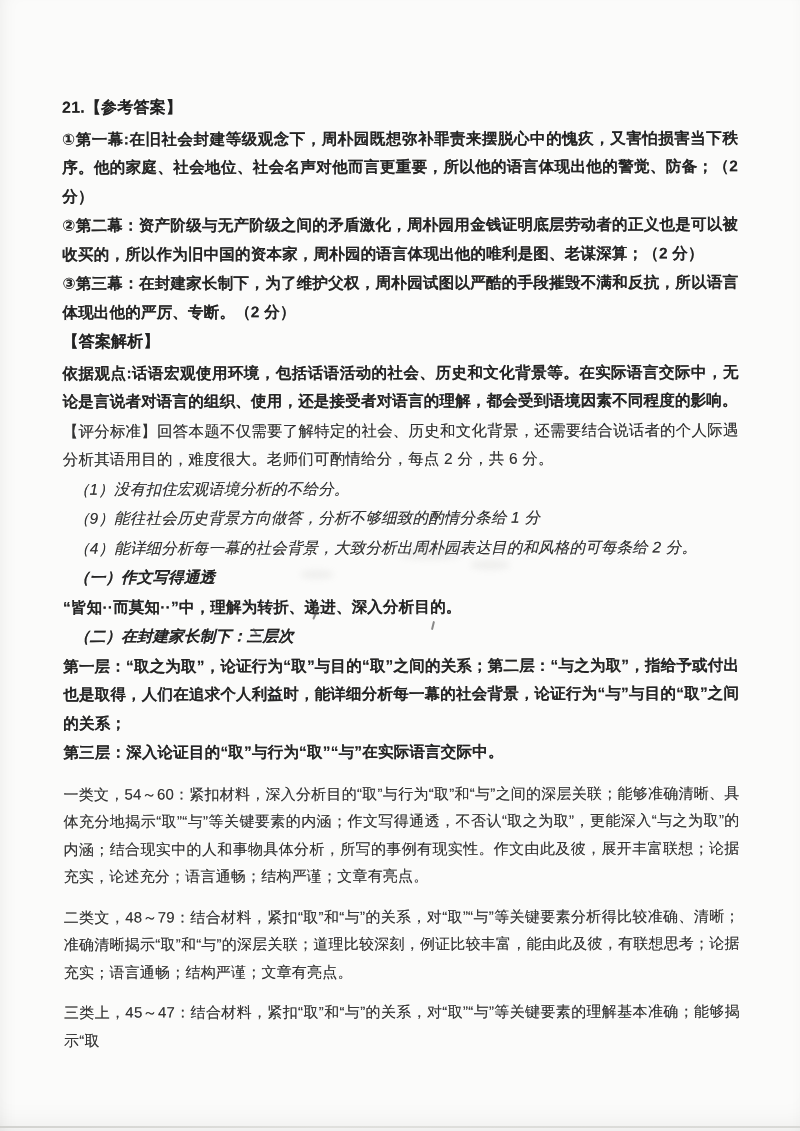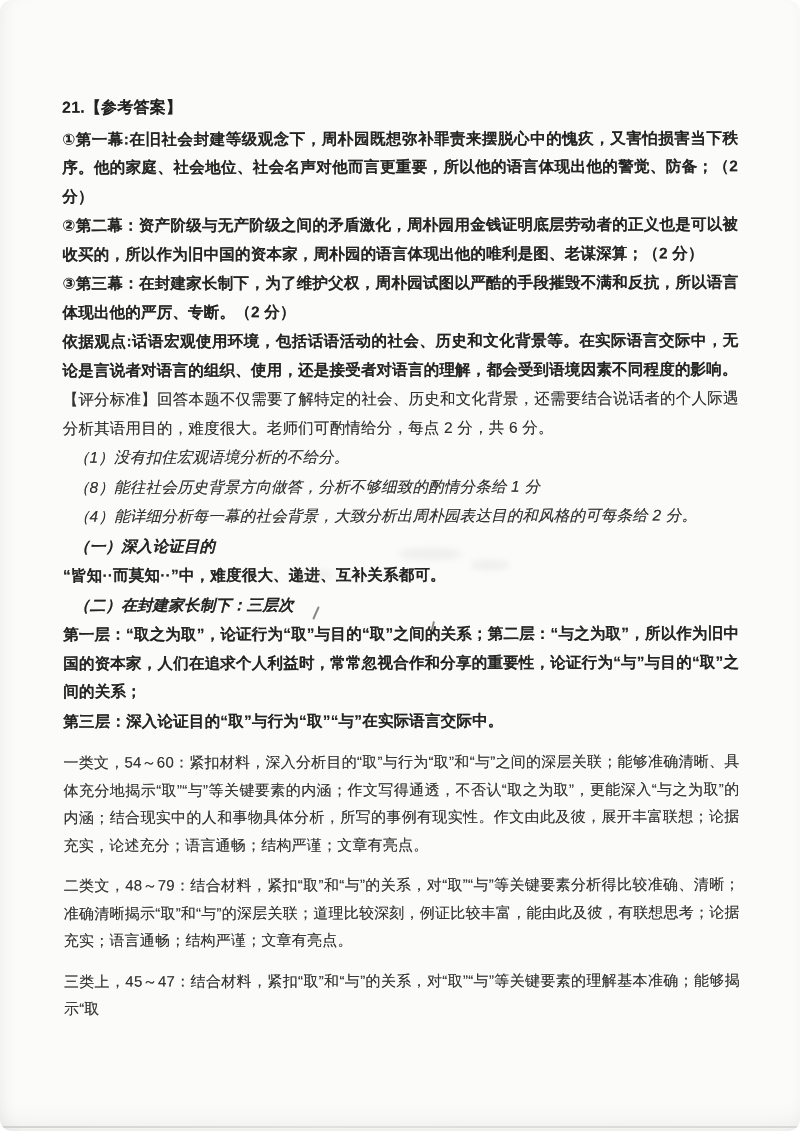--- a/index.html
+++ b/index.html
@@ -12,21 +12,20 @@
     position: relative;
     width: 800px; height: 1131px;
     background:
       linear-gradient(180deg, #fdfdfc 0%, #fbfbfa 60%, #f4f4f1 97%, #ececé8 100%),
       #fbfbfa;
     background-color: #fbfbfa;
     box-shadow: inset 14px 0 22px -18px rgba(0,0,0,0.10),
                 inset -10px 0 18px -16px rgba(0,0,0,0.06),
                 inset 0 -26px 30px -24px rgba(0,0,0,0.08);
     overflow: hidden;
-    border-radius: 12px;
   }
   .content {
     position: absolute;
     left: 63px; top: 93px; width: 676px;
     transform: rotate(-0.12deg);
     color: #262626;
   }
   .content p {
     margin: 0 0 1px 0;
     font-size: 15.5px;
@@ -76,29 +75,30 @@
 </head>
 <body>
 
 <div class="page">
 
   <div class="content">
     <p class="h">21.【参考答案】</p>
     <p class="b">①第一幕:在旧社会封建等级观念下，周朴园既想弥补罪责来摆脱心中的愧疚，又害怕损害当下秩序。他的家庭、社会地位、社会名声对他而言更重要，所以他的语言体现出他的警觉、防备；（2 分）</p>
     <p class="b">②第二幕：资产阶级与无产阶级之间的矛盾激化，周朴园用金钱证明底层劳动者的正义也是可以被收买的，所以作为旧中国的资本家，周朴园的语言体现出他的唯利是图、老谋深算；（2 分）</p>
     <p class="b">③第三幕：在封建家长制下，为了维护父权，周朴园试图以严酷的手段摧毁不满和反抗，所以语言体现出他的严厉、专断。（2 分）</p>
+    <p class="h">【答案解析】</p>
     <p class="b">依据观点:话语宏观使用环境，包括话语活动的社会、历史和文化背景等。在实际语言交际中，无论是言说者对语言的组织、使用，还是接受者对语言的理解，都会受到语境因素不同程度的影响。</p>
     <p class="n">【评分标准】回答本题不仅需要了解特定的社会、历史和文化背景，还需要结合说话者的个人际遇分析其语用目的，难度很大。老师们可酌情给分，每点 2 分，共 6 分。</p>
     <p class="n ind">（1）没有扣住宏观语境分析的不给分。</p>
-    <p class="n ind">（8）能往社会历史背景方向做答，分析不够细致的酌情分条给 1 分</p>
+    <p class="n ind">（9）能往社会历史背景方向做答，分析不够细致的酌情分条给 1 分</p>
     <p class="n ind">（4）能详细分析每一幕的社会背景，大致分析出周朴园表达目的和风格的可每条给 2 分。</p>
-    <p class="b ind">（一）深入论证目的</p>
-    <p class="b">“皆知··而莫知··”中，难度很大、递进、互补关系都可。</p>
+    <p class="b ind">（一）作文写得通透</p>
+    <p class="b">“皆知··而莫知··”中，理解为转折、递进、深入分析目的。</p>
     <p class="b ind">（二）在封建家长制下：三层次</p>
-    <p class="b">第一层：“取之为取”，论证行为“取”与目的“取”之间的关系；第二层：“与之为取”，所以作为旧中国的资本家，人们在追求个人利益时，常常忽视合作和分享的重要性，论证行为“与”与目的“取”之间的关系；</p>
+    <p class="b">第一层：“取之为取”，论证行为“取”与目的“取”之间的关系；第二层：“与之为取”，指给予或付出也是取得，人们在追求个人利益时，能详细分析每一幕的社会背景，论证行为“与”与目的“取”之间的关系；</p>
     <p class="b">第三层：深入论证目的“取”与行为“取”“与”在实际语言交际中。</p>
     <p class="n tight">一类文，54～60：紧扣材料，深入分析目的“取”与行为“取”和“与”之间的深层关联；能够准确清晰、具体充分地揭示“取”“与”等关键要素的内涵；作文写得通透，不否认“取之为取”，更能深入“与之为取”的内涵；结合现实中的人和事物具体分析，所写的事例有现实性。作文由此及彼，展开丰富联想；论据充实，论述充分；语言通畅；结构严谨；文章有亮点。</p>
     <p class="n tight">二类文，48～79：结合材料，紧扣“取”和“与”的关系，对“取”“与”等关键要素分析得比较准确、清晰；准确清晰揭示“取”和“与”的深层关联；道理比较深刻，例证比较丰富，能由此及彼，有联想思考；论据充实；语言通畅；结构严谨；文章有亮点。</p>
     <p class="n tight">三类上，45～47：结合材料，紧扣“取”和“与”的关系，对“取”“与”等关键要素的理解基本准确；能够揭示“取</p>
   </div>
 
   <div class="pen-mark pen-slash"></div>
   <div class="pen-mark pen-tick-1"></div>
   <div class="pen-mark pen-tick-2"></div>
   <div class="smudge smudge-1"></div>

